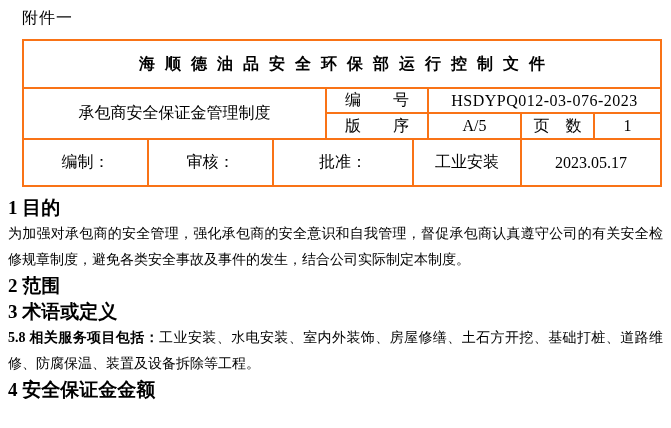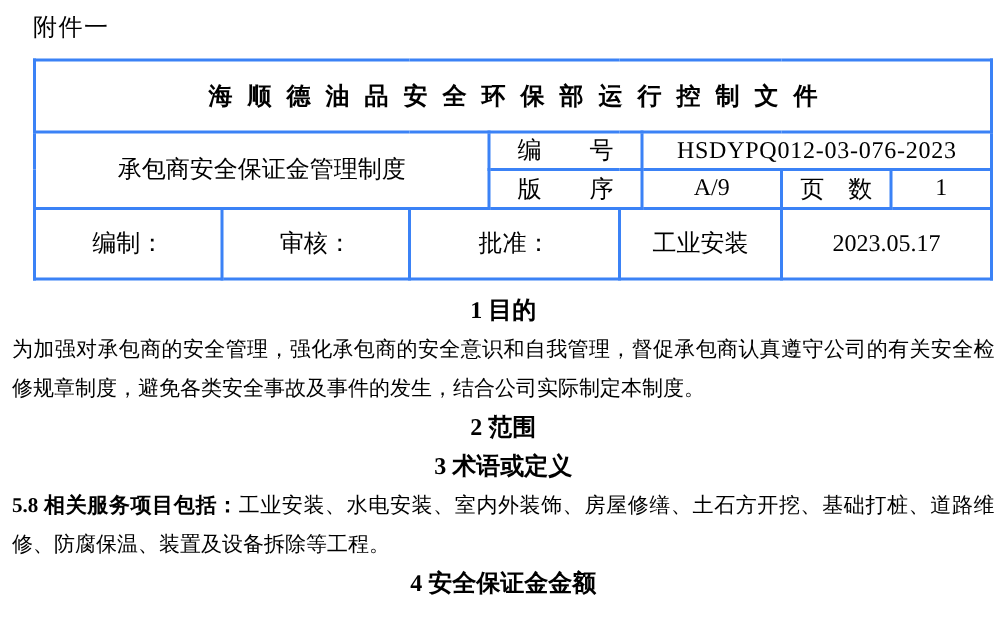--- a/index.html
+++ b/index.html
@@ -19,21 +19,21 @@
     letter-spacing: 1px;
   }
 
   table.doc-header {
     border-collapse: collapse;
     table-layout: fixed;
     width: 638px;
     margin-left: 16px;
   }
   table.doc-header td {
-    border: 2px solid #3b82f6;
+    border: 2px solid #f97316;
     font-size: 16px;
     text-align: center;
     vertical-align: middle;
     padding: 0;
     overflow: hidden;
     white-space: nowrap;
   }
   td.title-cell {
     height: 48px;
     font-size: 20px;
@@ -43,24 +43,23 @@
   }
   td.docname-cell { font-size: 17px; }
   td.num-value-cell { font-size: 16px; letter-spacing: 0.5px; }
   tr.r2 td { height: 25px; }
   tr.r3 td { height: 26px; }
   tr.r4 td { height: 47px; }
   td.left-label { text-align: left; padding-left: 8px; }
 
   .body-text { margin: 8px 0 0 0; padding: 0 2px; }
   .sec-heading {
-    font-size: 16px;
+    font-size: 19px;
     font-weight: bold;
     line-height: 26px;
-    text-align: center;
   }
   .para {
     font-size: 14px;
     line-height: 26px;
     text-align: justify;
     font-family: Liberation Serif, serif;
   }
   .para .lead { font-weight: bold; }
 </style>
 </head>
@@ -85,21 +84,21 @@
       <tr>
         <td colspan="8" class="title-cell">海顺德油品安全环保部运行控制文件</td>
       </tr>
       <tr class="r2">
         <td colspan="3" rowspan="2" class="docname-cell">承包商安全保证金管理制度</td>
         <td colspan="2">编　　号</td>
         <td colspan="3" class="num-value-cell">HSDYPQ012-03-076-2023</td>
       </tr>
       <tr class="r3">
         <td colspan="2">版　　序</td>
-        <td>A/9</td>
+        <td>A/5</td>
         <td>页　数</td>
         <td>1</td>
       </tr>
       <tr class="r4">
         <td class="left-label">编制：</td>
         <td class="left-label">审核：</td>
         <td colspan="2" class="left-label">批准：</td>
         <td colspan="2">工业安装</td>
         <td colspan="2">2023.05.17</td>
       </tr>

